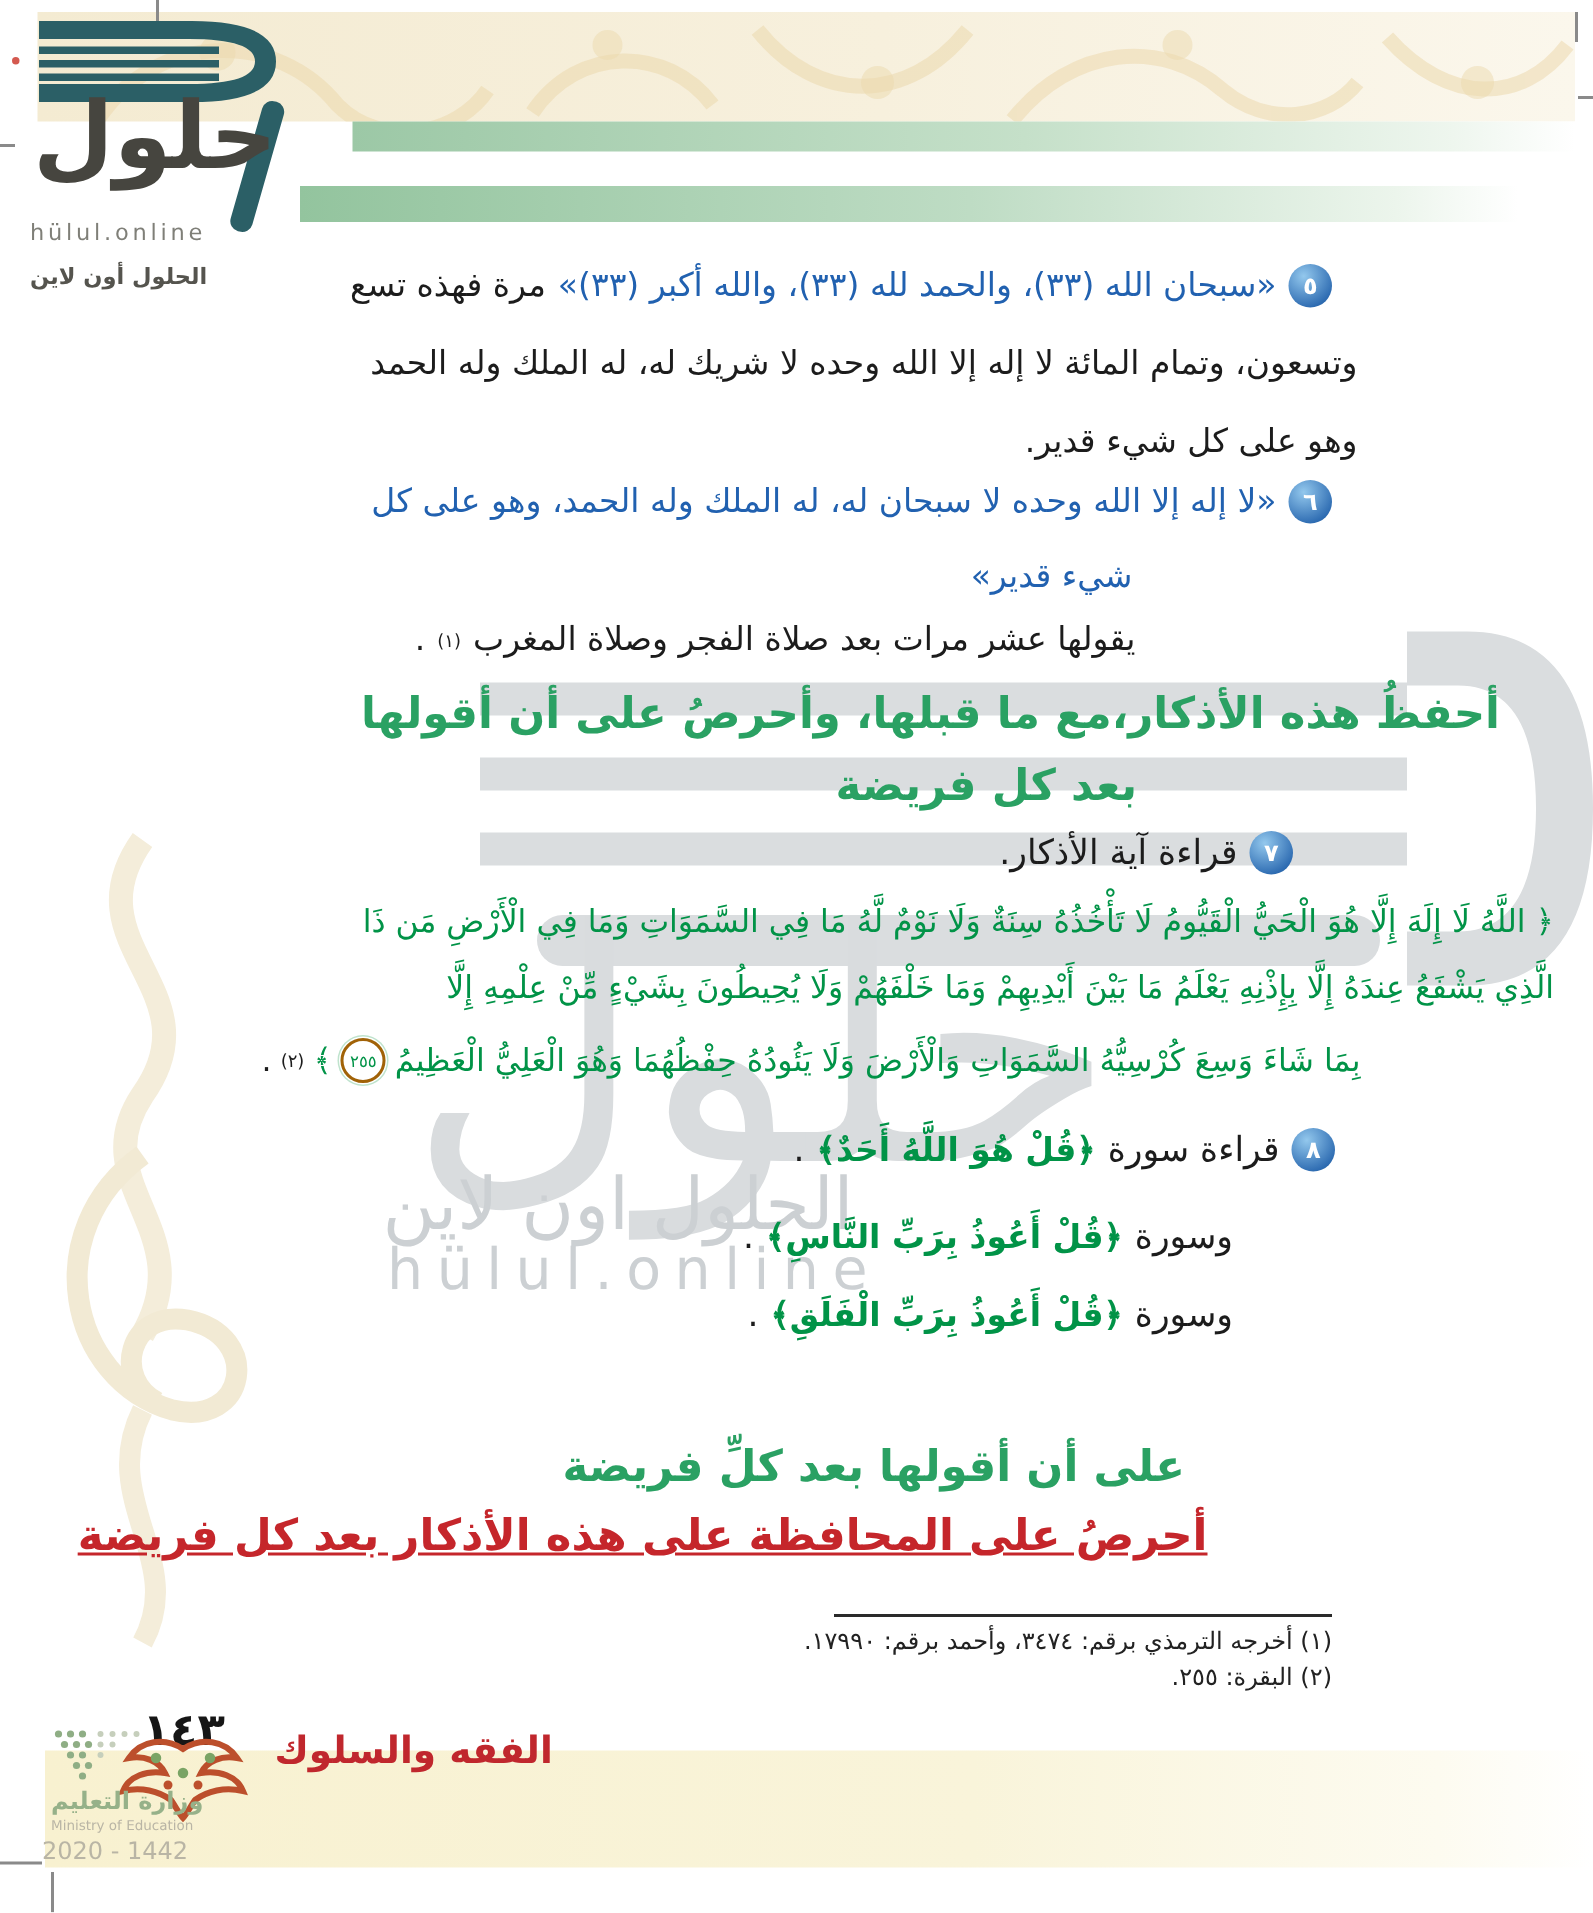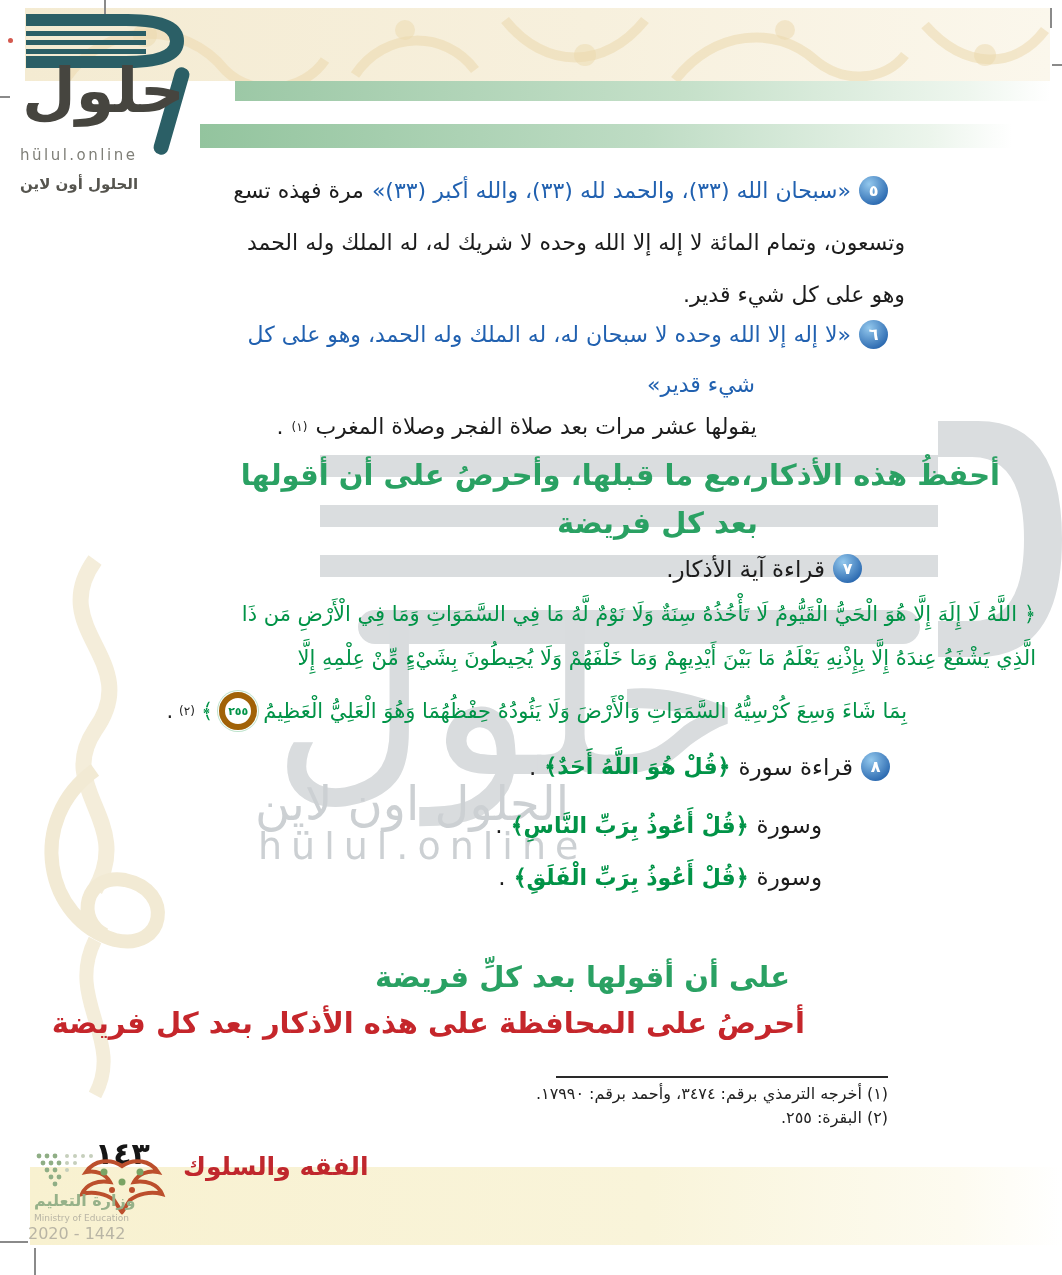--- a/index.html
+++ b/index.html
@@ -32,28 +32,28 @@
   
   .line{position:absolute;display:flex;direction:rtl;align-items:center;gap:8px;
         white-space:nowrap;color:#1c1c1c;font-size:22px;z-index:3;}
   .badge{display:inline-flex;width:29px;height:29px;border-radius:50%;flex:0 0 auto;
          background:radial-gradient(circle at 35% 28%,#93c8ed,#2e6cb2 75%,#1f578f);
          color:#ffffff;font-size:16px;font-weight:bold;justify-content:center;align-items:center;}
   .blue{color:#2161b0;}
   .green-bold{position:absolute;white-space:nowrap;direction:rtl;color:#2aa163;font-weight:bold;
               font-size:29px;z-index:3;}
   .red-bold{position:absolute;white-space:nowrap;direction:rtl;color:#c5262b;font-weight:bold;
-            font-size:29px;z-index:3;}
+            font-size:29px;z-index:3;text-decoration:underline;}
   .quran{position:absolute;white-space:nowrap;direction:rtl;color:#019347;font-size:21px;z-index:3;
          display:flex;align-items:center;gap:6px;}
   .quran-inline{color:#019347;font-weight:bold;}
   sup.ref{font-size:12px;vertical-align:super;line-height:0;}
-  .medallion{display:inline-flex;width:26px;height:26px;border:6px solid #a16207;border-radius:50%;
+  .medallion{display:inline-flex;width:26px;height:26px;border:2px solid #a16207;border-radius:50%;
              font-size:11px;color:#019347;justify-content:center;align-items:center;flex:0 0 auto;
-             box-shadow:0 0 0 1px #ffffff,0 0 0 2px #bfe3cd;font-weight:bold;}
+             box-shadow:0 0 0 1px #ffffff,0 0 0 2px #bfe3cd;}
   .fn-sep{position:absolute;top:1076px;right:174px;width:332px;height:0;
           border-top:2px solid #2a2a2a;z-index:3;}
   .fn{position:absolute;direction:rtl;white-space:nowrap;font-size:16px;color:#222222;z-index:3;}
   
   .yellow-band{position:absolute;top:1167px;left:30px;width:1032px;height:78px;
                background:linear-gradient(to right,#f8f1d0,#f9f4da 60%,#fdfbf0 90%,#ffffff);z-index:2;}
   .page-num{position:absolute;top:1136px;left:95px;font-size:30px;font-weight:bold;color:#161616;
             direction:rtl;z-index:4;}
   .book-title{position:absolute;top:1152px;left:183px;font-size:25px;font-weight:bold;color:#c0272d;
               direction:rtl;z-index:4;white-space:nowrap;}

